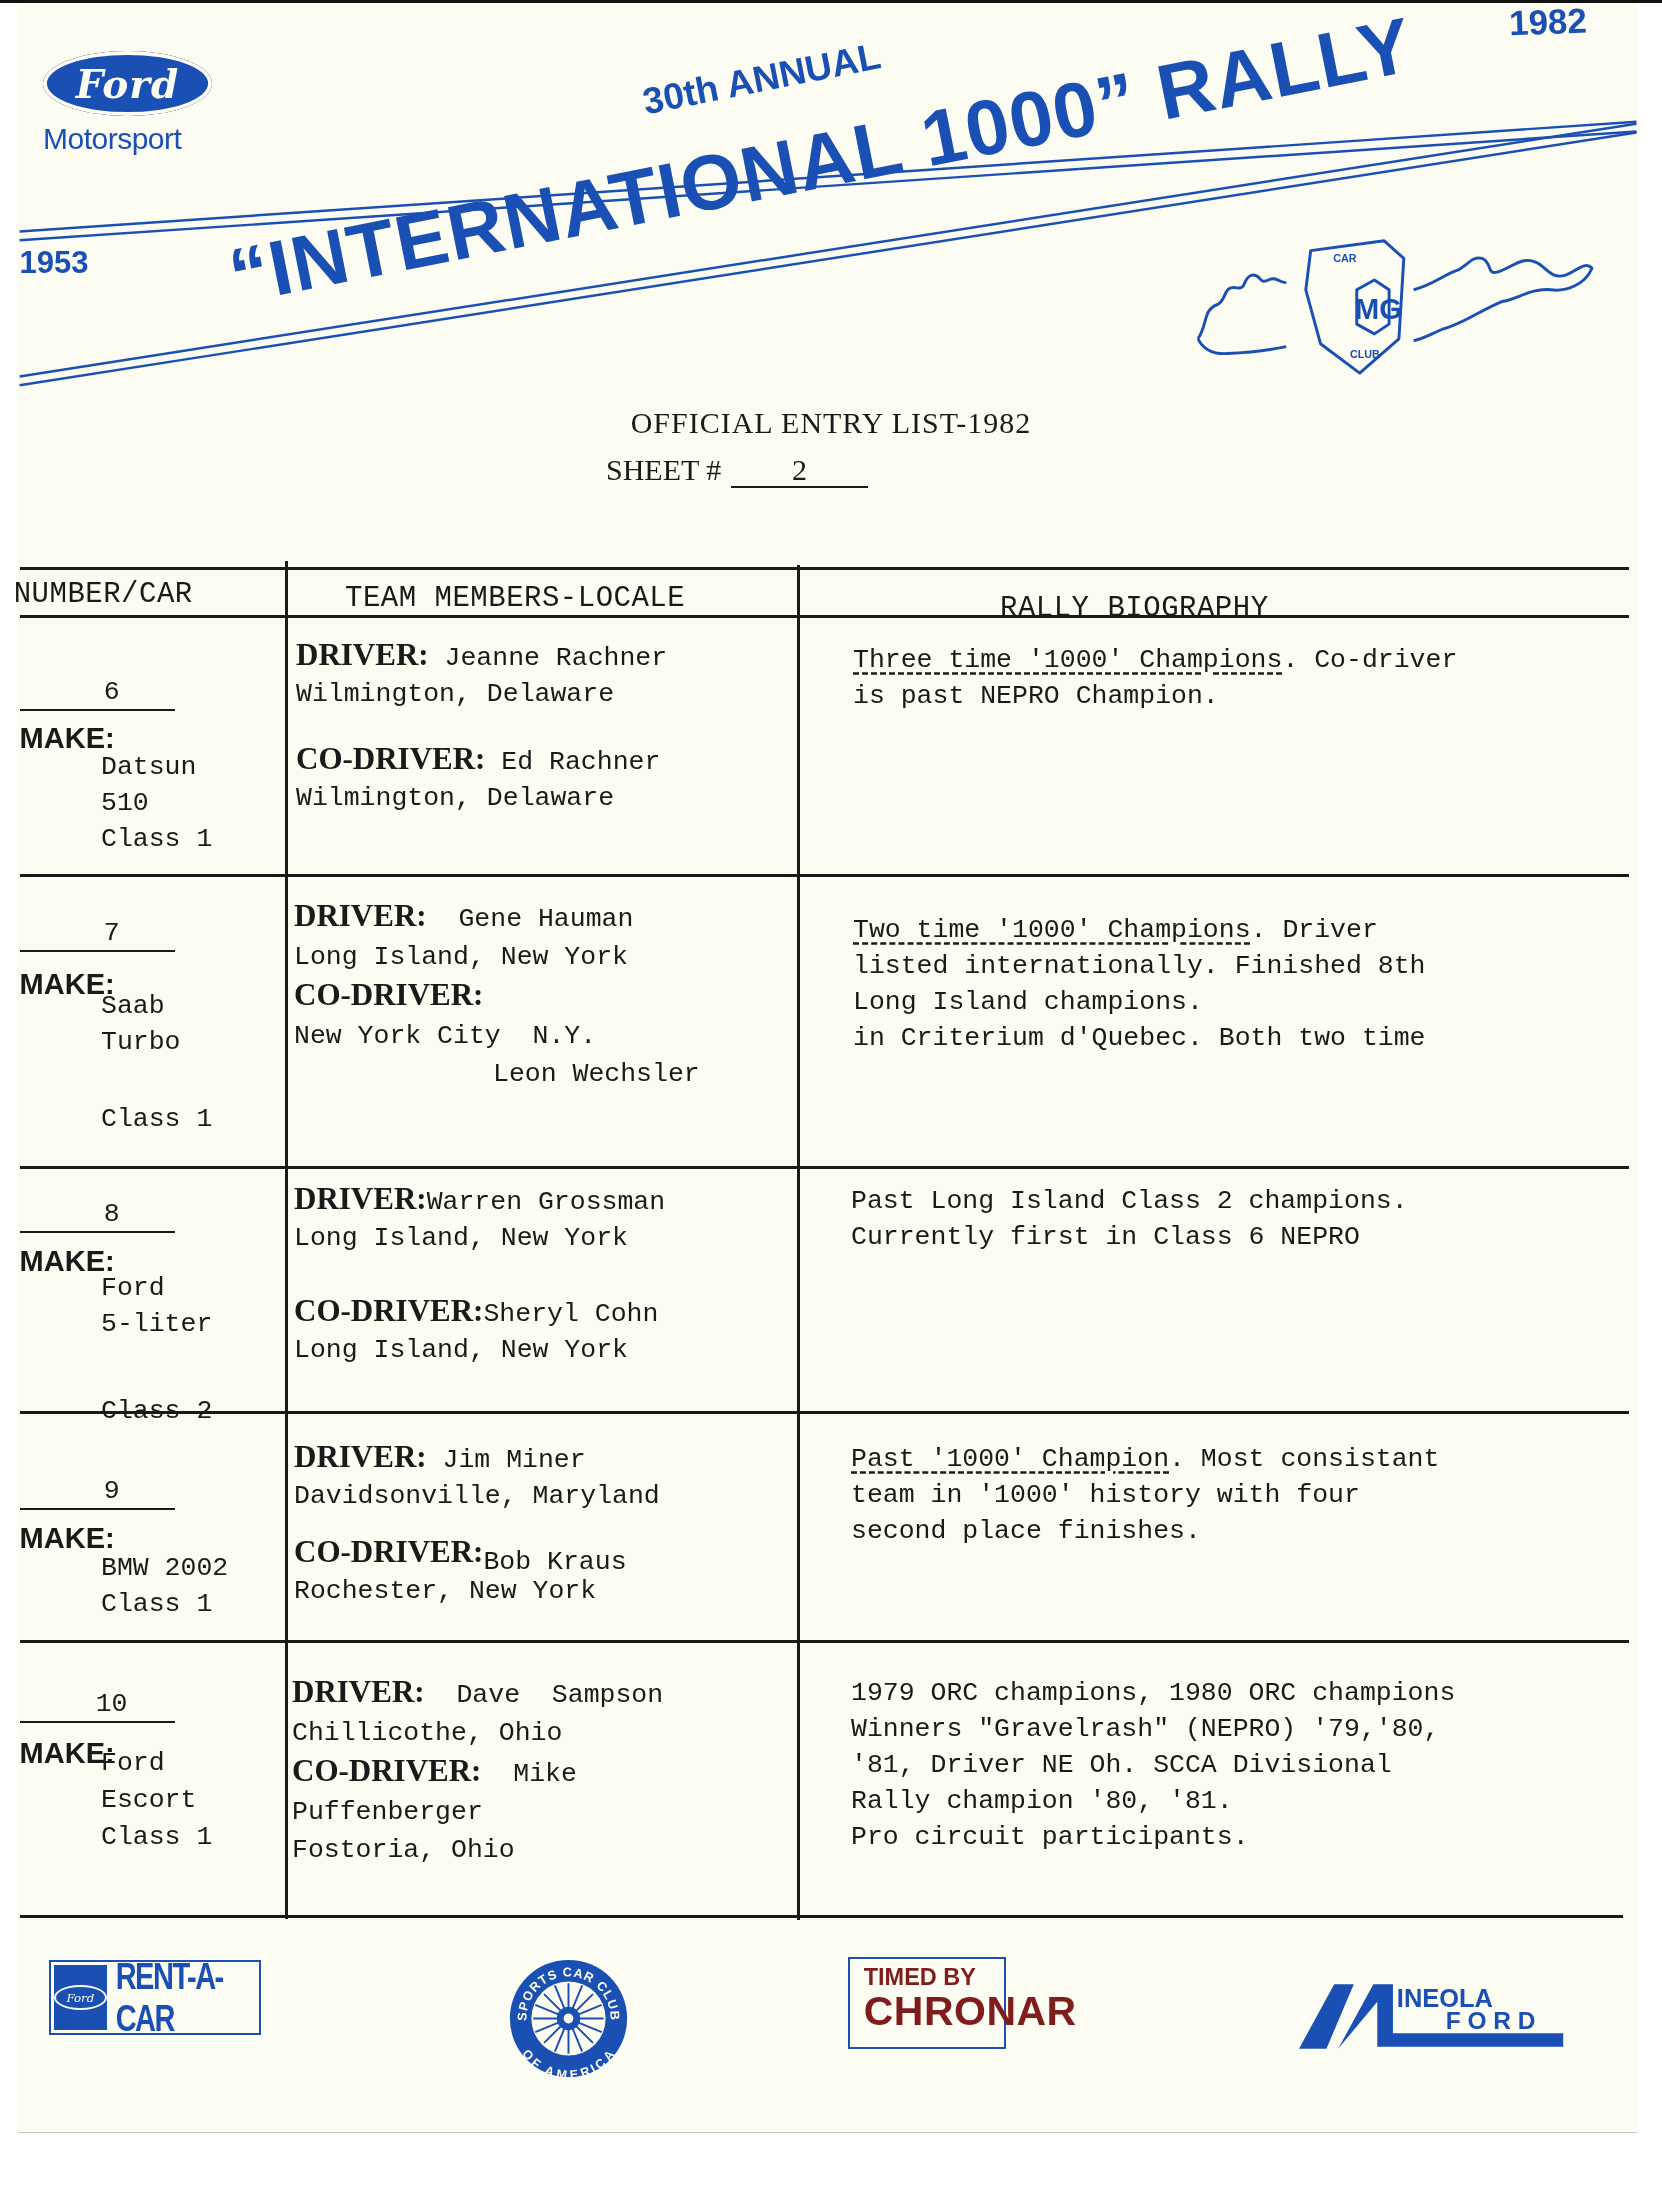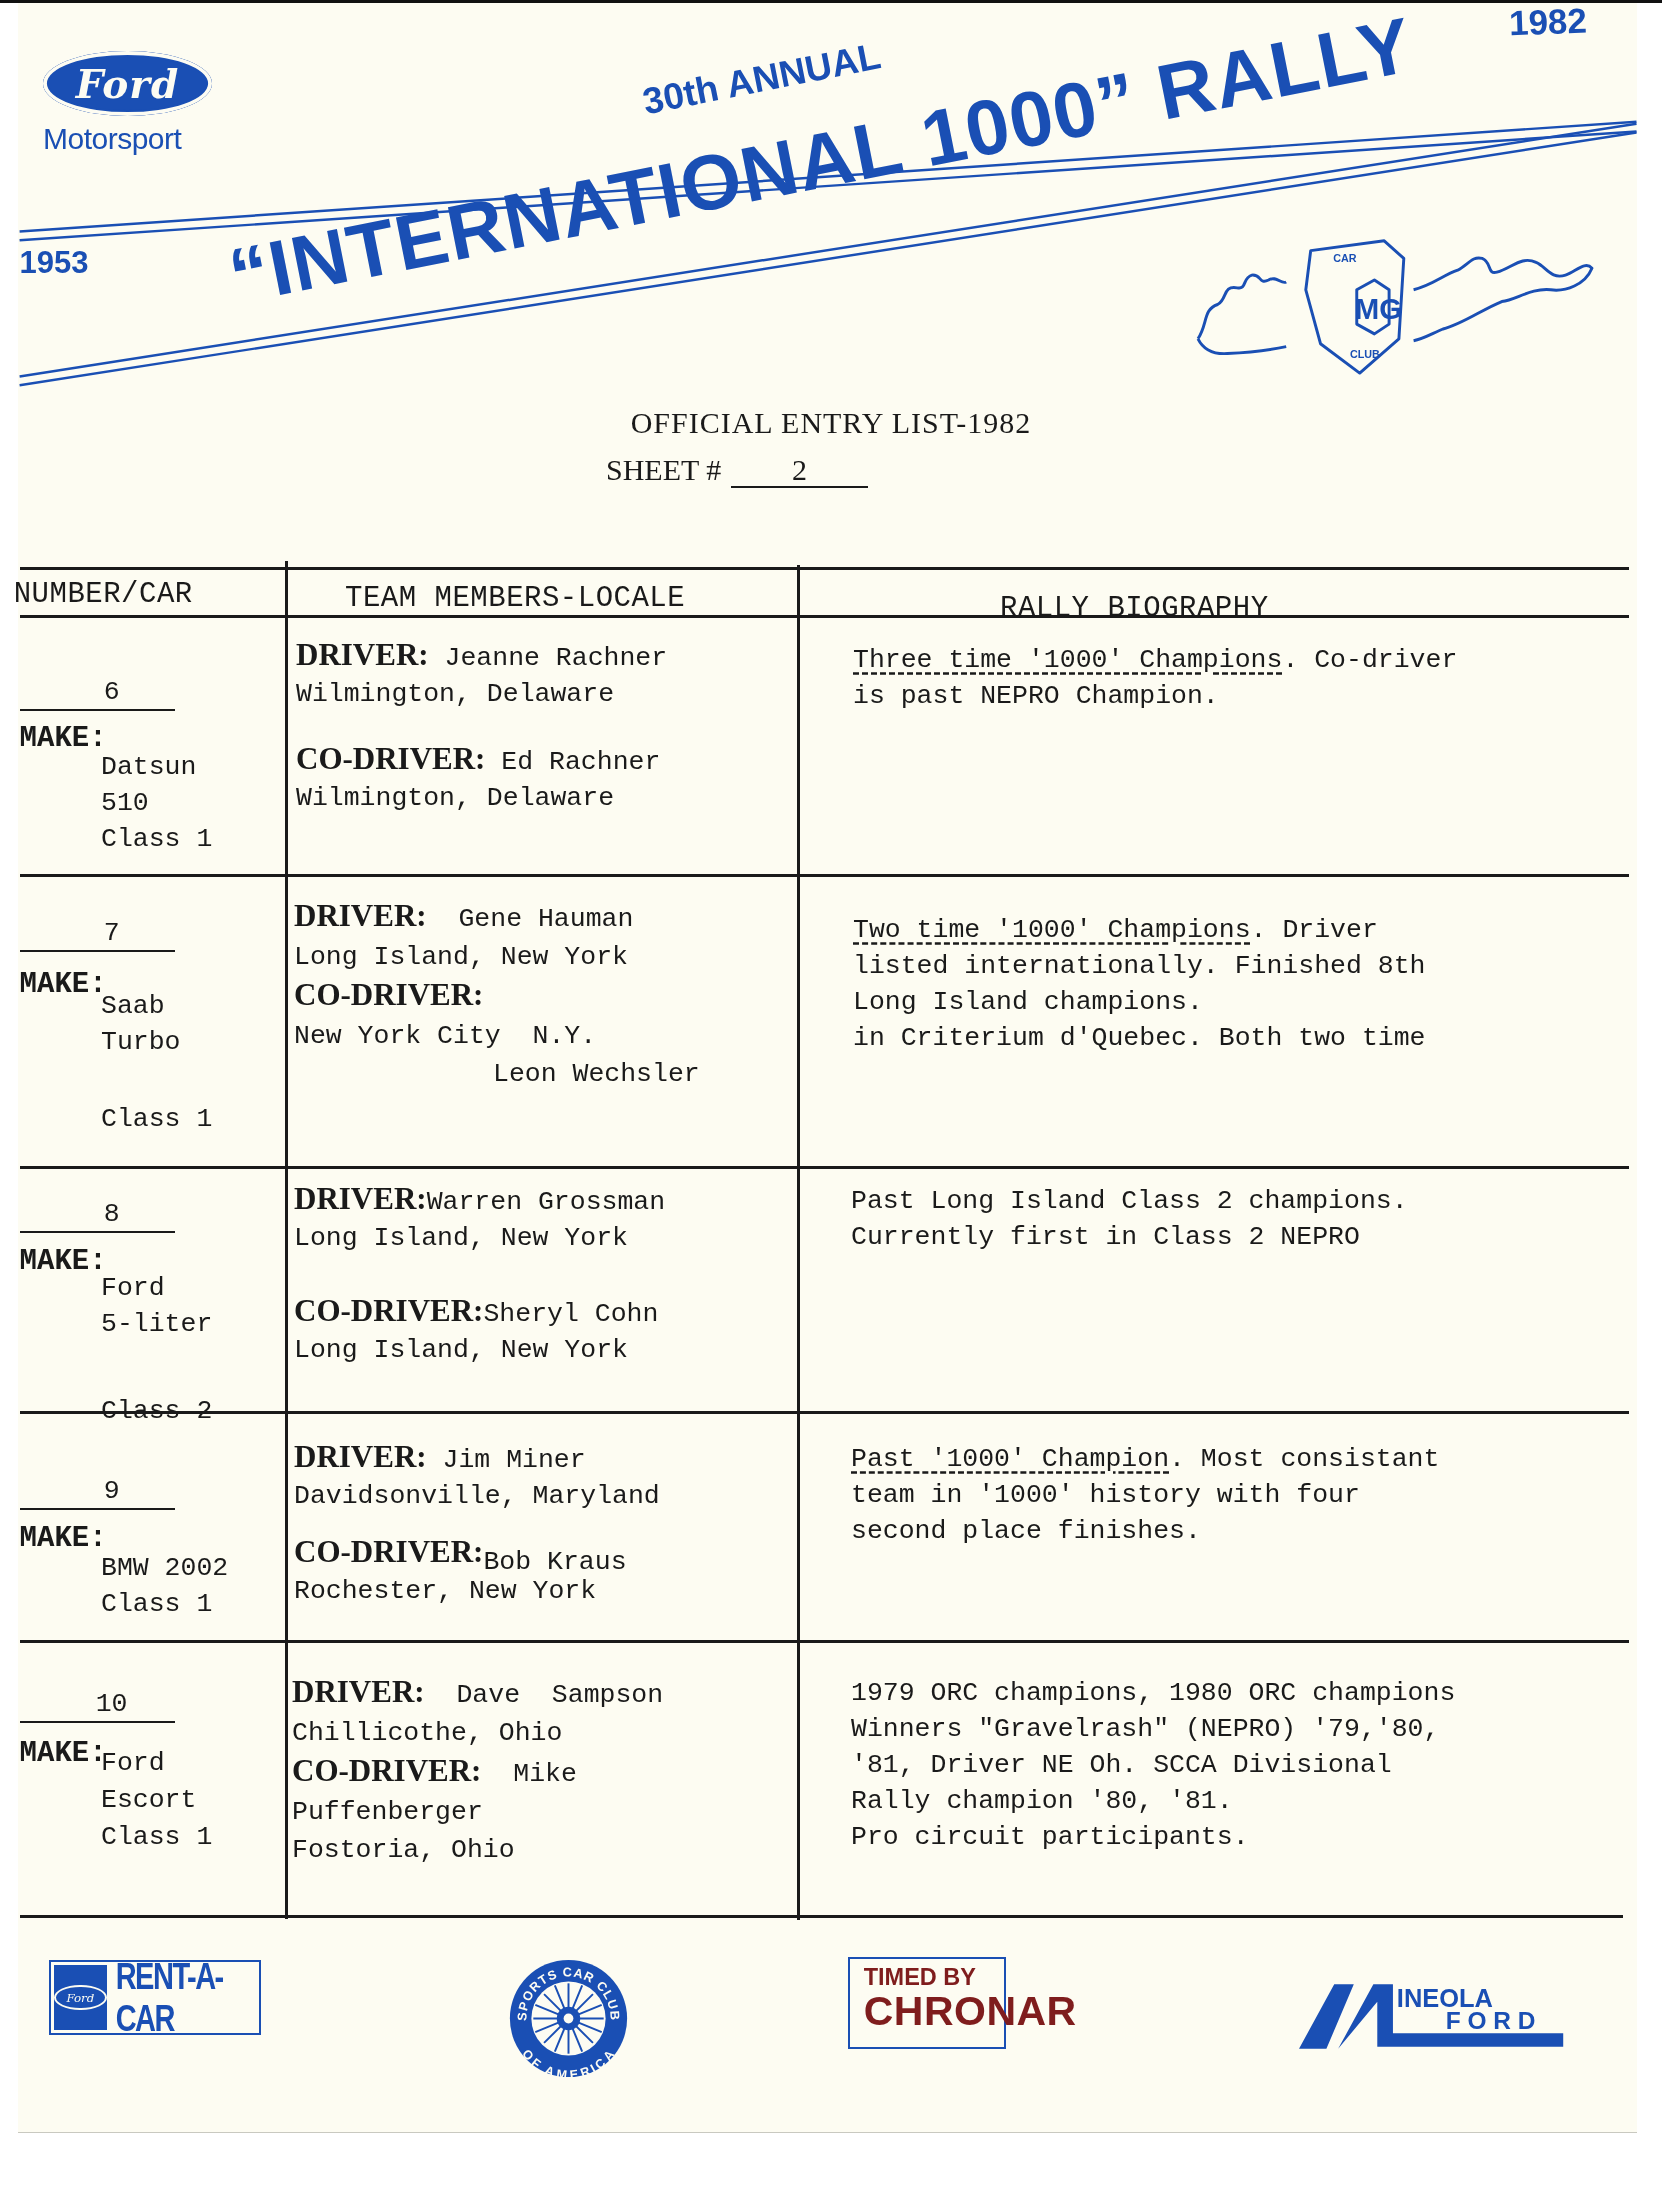--- a/index.html
+++ b/index.html
@@ -78,21 +78,21 @@
     position: absolute; font-family: Liberation Mono, monospace;
     font-size: 29px; letter-spacing: 0.5px;
   }
   .cell-text { position: absolute; font-size: 26.5px; line-height: 36px; white-space: pre; }
   .lbl { font-family: "Liberation Serif", "DejaVu Serif", serif; font-weight: bold; font-size: 31px; }
   .carnum {
     position: absolute; left: 19.6px; width: 155px; text-align: center;
     border-bottom: 2.9px solid #1a1a1a; font-size: 26.5px; line-height: 33px; padding-left: 29px; box-sizing: border-box;
   }
   .make-lbl {
-    position: absolute; left: 19.6px; font-family: Liberation Mono, monospace;
+    position: absolute; left: 19.6px; font-family: Liberation Sans, sans-serif;
     font-weight: bold; font-size: 29px;
   }
   .uline { text-decoration: underline dashed; text-underline-offset: 4.9px; }
 
   
   .rent {
     position: absolute; left: 49px; top: 1960px; width: 208px; height: 71px;
     border: 2px solid #1a4fb4; display: flex; align-items: center; background: #fdfcf2;
   }
   .rent .blk {
@@ -191,21 +191,21 @@
   <div class="cell-text" style="left:101px; top:988px;"><div>Saab</div><div>Turbo</div><div style="height:41px"></div><div>Class 1</div></div>
   <div class="cell-text" style="left:294px; top:897px; line-height:38px;"><div><span class="lbl">DRIVER:</span>  <span>Gene Hauman</span></div><div>Long Island, New York</div><div><span class="lbl">CO-DRIVER:</span></div><div>New York City  N.Y.</div><div style="padding-left:199px">Leon Wechsler</div></div>
   <div class="cell-text" style="left:853px; top:912px;"><div><span class="uline">Two time '1000' Champions</span><span>. Driver</span></div><div>listed internationally. Finished 8th</div><div>Long Island champions.</div><div>in Criterium d'Quebec. Both two time</div></div>
 </div>
 
 <div>
   <div class="carnum" style="top:1198px;">8</div>
   <div class="make-lbl" style="top:1245px;">MAKE:</div>
   <div class="cell-text" style="left:101px; top:1270px;"><div>Ford</div><div>5-liter</div><div style="height:51px"></div><div>Class 2</div></div>
   <div class="cell-text" style="left:294px; top:1181px;"><div><span class="lbl">DRIVER:</span><span>Warren Grossman</span></div><div>Long Island, New York</div><div style="height:37px"></div><div><span class="lbl">CO-DRIVER:</span><span>Sheryl Cohn</span></div><div>Long Island, New York</div></div>
-  <div class="cell-text" style="left:851px; top:1183px;"><div>Past Long Island Class 2 champions.</div><div>Currently first in Class 2 NEPRO</div></div>
+  <div class="cell-text" style="left:851px; top:1183px;"><div>Past Long Island Class 2 champions.</div><div>Currently first in Class 6 NEPRO</div></div>
 </div>
 
 <div>
   <div class="carnum" style="top:1475px;">9</div>
   <div class="make-lbl" style="top:1522px;">MAKE:</div>
   <div class="cell-text" style="left:101px; top:1550px;"><div>BMW 2002</div><div>Class 1</div></div>
   <div class="cell-text" style="left:294px; top:1439px;"><div><span class="lbl">DRIVER:</span> <span>Jim Miner</span></div><div>Davidsonville, Maryland</div><div style="height:19.6px"></div><div><span class="lbl">CO-DRIVER:</span><span style="position:relative; top:7.8px;">Bob Kraus</span></div><div>Rochester, New York</div></div>
   <div class="cell-text" style="left:851px; top:1441px;"><div><span class="uline">Past '1000' Champion</span><span>. Most consistant</span></div><div>team in '1000' history with four</div><div>second place finishes.</div></div>
 </div>
 

